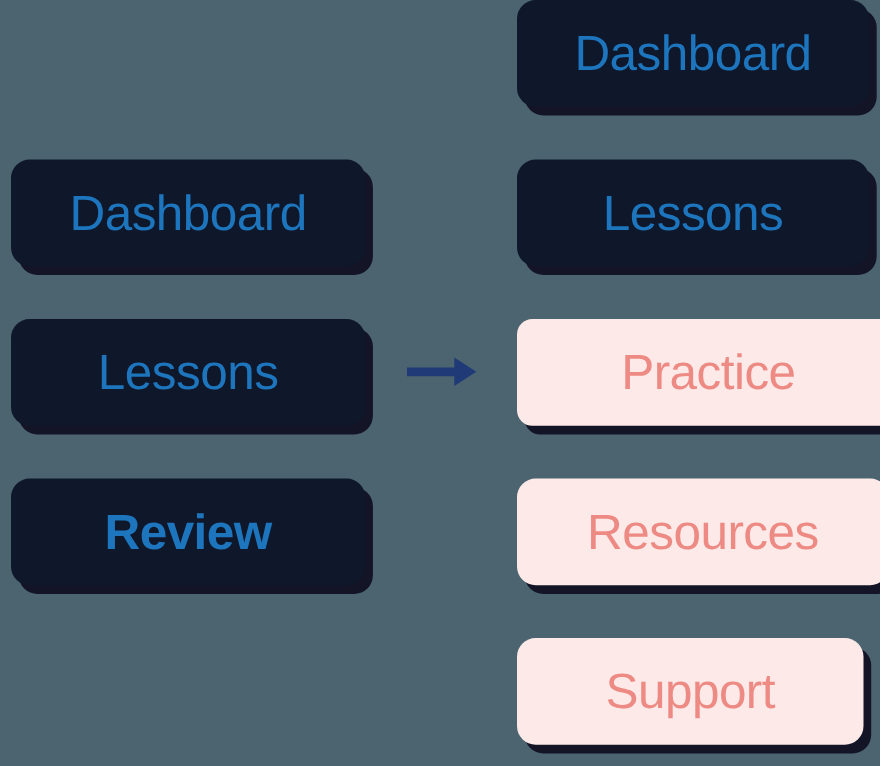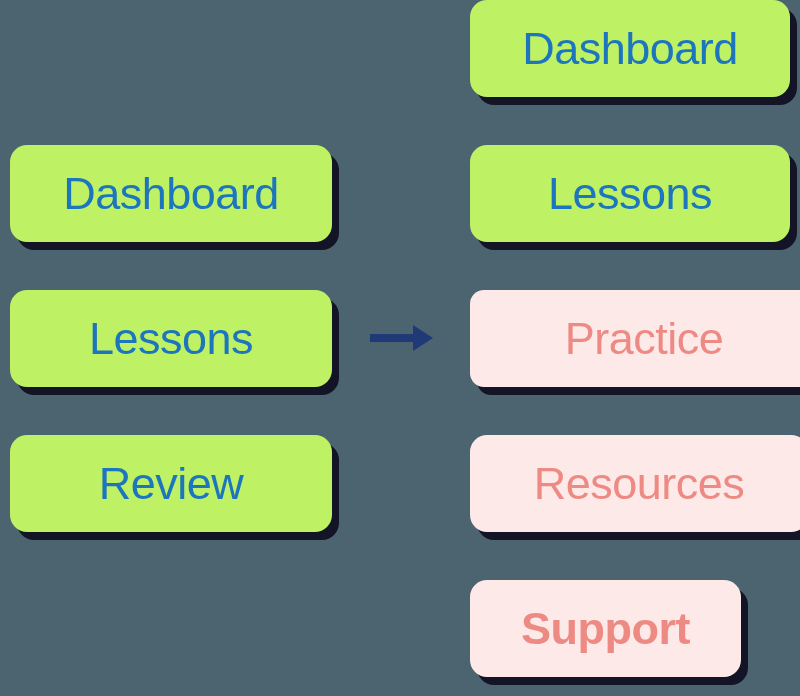--- a/index.html
+++ b/index.html
@@ -32,21 +32,21 @@
     font-size: 45px;
     font-weight: 500;
     letter-spacing: -0.5px;
     line-height: 1;
     white-space: nowrap;
     box-shadow: 7px 8px 0 0 #141427;
     user-select: none;
   }
 
   .nav-box.variant-blue {
-    background: #bef264;
+    background: #0f172a;
     color: #1d75bd;
   }
 
   .nav-box.variant-pink {
     background: #fdeae8;
     color: #ee8a84;
   }
 
   
   .col-before .nav-box {
@@ -56,28 +56,28 @@
   }
 
   .col-after .nav-box {
     left: 470px;
     height: 97px;
   }
 
   
   .before-row-0 { top: 145px; }
   .before-row-1 { top: 290px; }
-  .before-row-2 { top: 435px; }
+  .before-row-2 { top: 435px; font-weight: bold; }
 
   
   .after-row-0 { top: 0px;   width: 320px; }
   .after-row-1 { top: 145px; width: 320px; }
   .after-row-2 { top: 290px; width: 348px; border-radius: 14px; }
   .after-row-3 { top: 435px; width: 338px; }
-  .after-row-4 { top: 580px; width: 271px; font-weight: bold; }
+  .after-row-4 { top: 580px; width: 315px; }
 
   
   .arrow {
     position: absolute;
     left: 368px;
     top: 318px;
     width: 68px;
     height: 40px;
   }
   .arrow svg {

